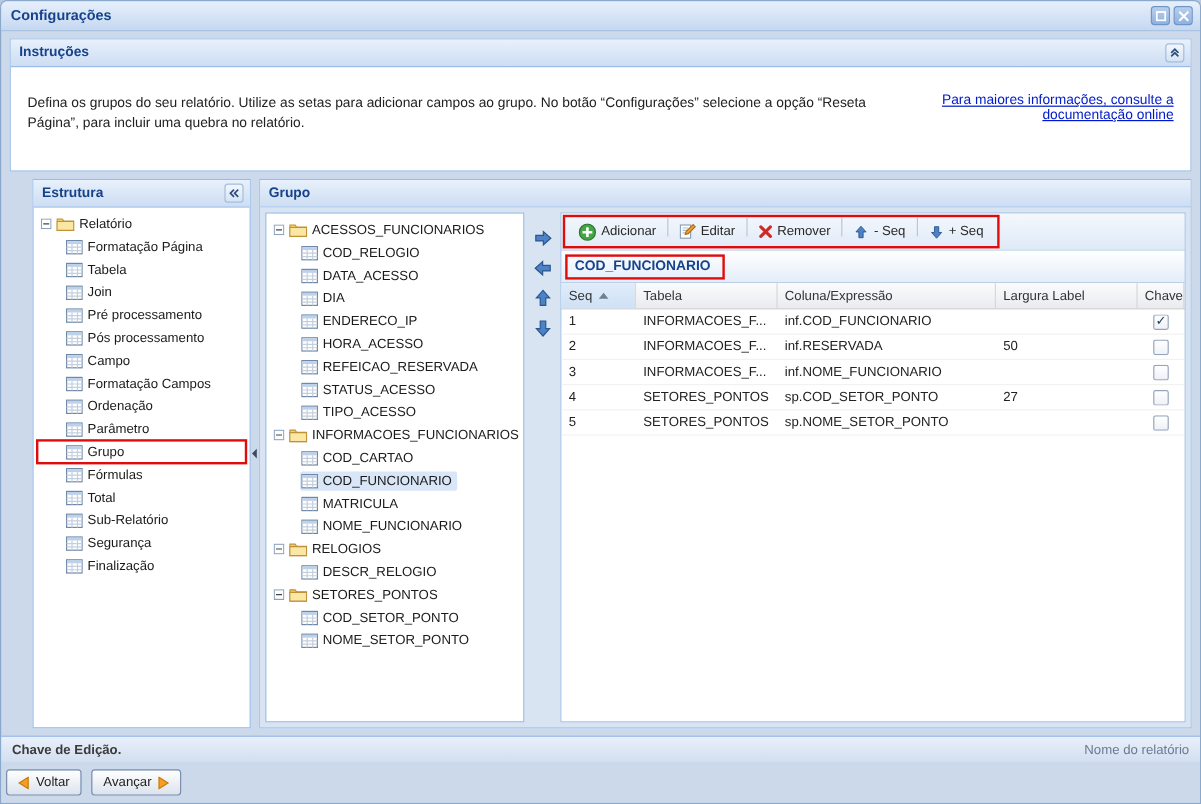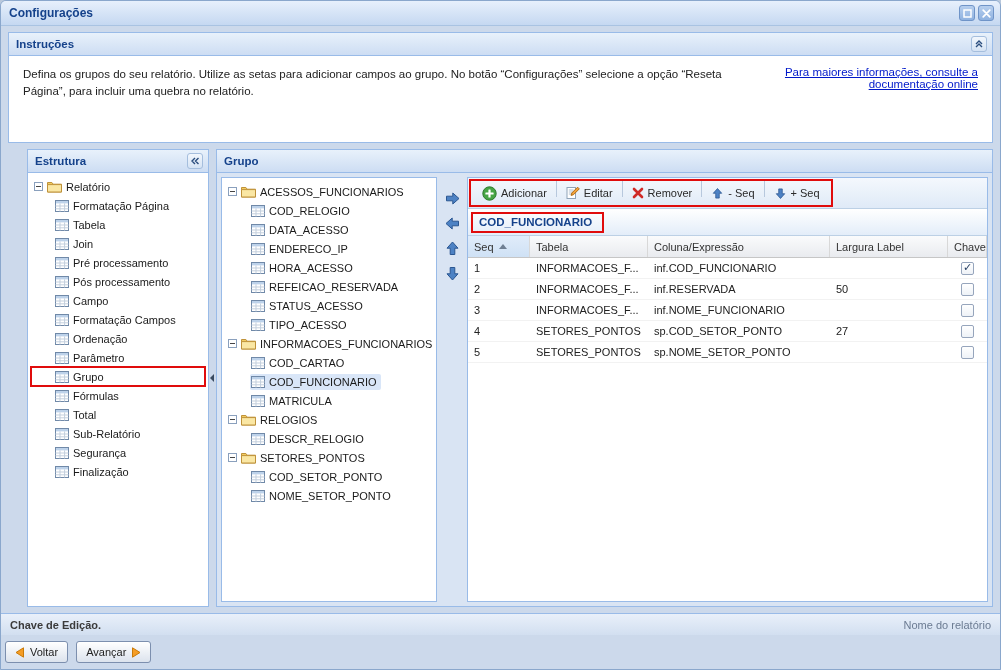--- a/index.html
+++ b/index.html
@@ -21,21 +21,21 @@
 
   
   .panel-header { height:23px; flex:0 0 23px; display:flex; align-items:center; justify-content:space-between;
                   padding:0 5px 0 7px; background:linear-gradient(#e8f1fb,#cdddf3);
                   border-bottom:1px solid #99bbe8; color:var(--header-blue); font-weight:bold; font-size:11.5px; }
   .panel-tool { width:16px; height:16px; border:1px solid #a5bedd; border-radius:3px; cursor:pointer;
                 background:linear-gradient(#f2f7fd,#d5e3f4); display:flex; align-items:center; justify-content:center; }
 
   
   .instructions { margin:6px 7px 0; border:1px solid #99bbe8; background:#fff; flex:0 0 111px;
-                  display:flex; flex-direction:column; }
+                  display:flex; flex-direction:column;gap:12px; }
   .instructions-body { flex:1; padding:10px 14px 7px; display:flex; 
                        justify-content:space-between; }
   .instructions-text { color:#222; font-size:11.5px; line-height:1.45; max-width:950px; }
   .instructions-link { text-align:right; color:#0019ca; text-decoration:underline; cursor:pointer; font-size:11.5px; }
 
   
   .main { flex:1; min-height:0; display:flex; margin:6px 7px 0; }
   .estrutura { flex:0 0 182px; border:1px solid #99bbe8; background:#fff; display:flex; flex-direction:column;margin-left:19px; }
   .estrutura-body { flex:1; overflow:hidden; padding:4px 3px; }
   .splitter { flex:0 0 7px; position:relative; cursor:col-resize; }
@@ -473,20 +473,35 @@
                 <span class="icon">
                   <svg width="14" height="14" viewBox="0 0 14 14">
                     <rect x="0.5" y="1.5" width="13" height="11" fill="#fff" stroke="#7089a8"></rect>
                     <rect x="1" y="2" width="12" height="2.4" fill="#bdd2ea"></rect>
                     <line x1="0.5" y1="7" x2="13.5" y2="7" stroke="#c3cfdd"></line>
                     <line x1="0.5" y1="9.8" x2="13.5" y2="9.8" stroke="#c3cfdd"></line>
                     <line x1="5" y1="4.4" x2="5" y2="12.5" stroke="#c3cfdd"></line>
                     <line x1="9.6" y1="4.4" x2="9.6" y2="12.5" stroke="#c3cfdd"></line>
                   </svg>
                 </span>
+                <span class="lbl">DIA</span>
+              </span>
+            </div>
+            <div class="tree-row leaf2">
+              <span class="node">
+                <span class="icon">
+                  <svg width="14" height="14" viewBox="0 0 14 14">
+                    <rect x="0.5" y="1.5" width="13" height="11" fill="#fff" stroke="#7089a8"></rect>
+                    <rect x="1" y="2" width="12" height="2.4" fill="#bdd2ea"></rect>
+                    <line x1="0.5" y1="7" x2="13.5" y2="7" stroke="#c3cfdd"></line>
+                    <line x1="0.5" y1="9.8" x2="13.5" y2="9.8" stroke="#c3cfdd"></line>
+                    <line x1="5" y1="4.4" x2="5" y2="12.5" stroke="#c3cfdd"></line>
+                    <line x1="9.6" y1="4.4" x2="9.6" y2="12.5" stroke="#c3cfdd"></line>
+                  </svg>
+                </span>
                 <span class="lbl">ENDERECO_IP</span>
               </span>
             </div>
             <div class="tree-row leaf2">
               <span class="node">
                 <span class="icon">
                   <svg width="14" height="14" viewBox="0 0 14 14">
                     <rect x="0.5" y="1.5" width="13" height="11" fill="#fff" stroke="#7089a8"></rect>
                     <rect x="1" y="2" width="12" height="2.4" fill="#bdd2ea"></rect>
                     <line x1="0.5" y1="7" x2="13.5" y2="7" stroke="#c3cfdd"></line>
@@ -596,20 +611,35 @@
                   <svg width="14" height="14" viewBox="0 0 14 14">
                     <rect x="0.5" y="1.5" width="13" height="11" fill="#fff" stroke="#7089a8"></rect>
                     <rect x="1" y="2" width="12" height="2.4" fill="#bdd2ea"></rect>
                     <line x1="0.5" y1="7" x2="13.5" y2="7" stroke="#c3cfdd"></line>
                     <line x1="0.5" y1="9.8" x2="13.5" y2="9.8" stroke="#c3cfdd"></line>
                     <line x1="5" y1="4.4" x2="5" y2="12.5" stroke="#c3cfdd"></line>
                     <line x1="9.6" y1="4.4" x2="9.6" y2="12.5" stroke="#c3cfdd"></line>
                   </svg>
                 </span>
                 <span class="lbl">MATRICULA</span>
+              </span>
+            </div>
+            <div class="tree-row leaf2">
+              <span class="node">
+                <span class="icon">
+                  <svg width="14" height="14" viewBox="0 0 14 14">
+                    <rect x="0.5" y="1.5" width="13" height="11" fill="#fff" stroke="#7089a8"></rect>
+                    <rect x="1" y="2" width="12" height="2.4" fill="#bdd2ea"></rect>
+                    <line x1="0.5" y1="7" x2="13.5" y2="7" stroke="#c3cfdd"></line>
+                    <line x1="0.5" y1="9.8" x2="13.5" y2="9.8" stroke="#c3cfdd"></line>
+                    <line x1="5" y1="4.4" x2="5" y2="12.5" stroke="#c3cfdd"></line>
+                    <line x1="9.6" y1="4.4" x2="9.6" y2="12.5" stroke="#c3cfdd"></line>
+                  </svg>
+                </span>
+                <span class="lbl">NOME_FUNCIONARIO</span>
               </span>
             </div>
             <div class="tree-row">
               <span class="icon">
                 <svg width="9" height="9" viewBox="0 0 9 9">
                   <rect x="0.5" y="0.5" width="8" height="8" fill="#fff" stroke="#8aa0bd"></rect>
                   <line x1="2" y1="4.5" x2="7" y2="4.5" stroke="#454545"></line>
                 </svg>
               </span>
               <span class="node">

